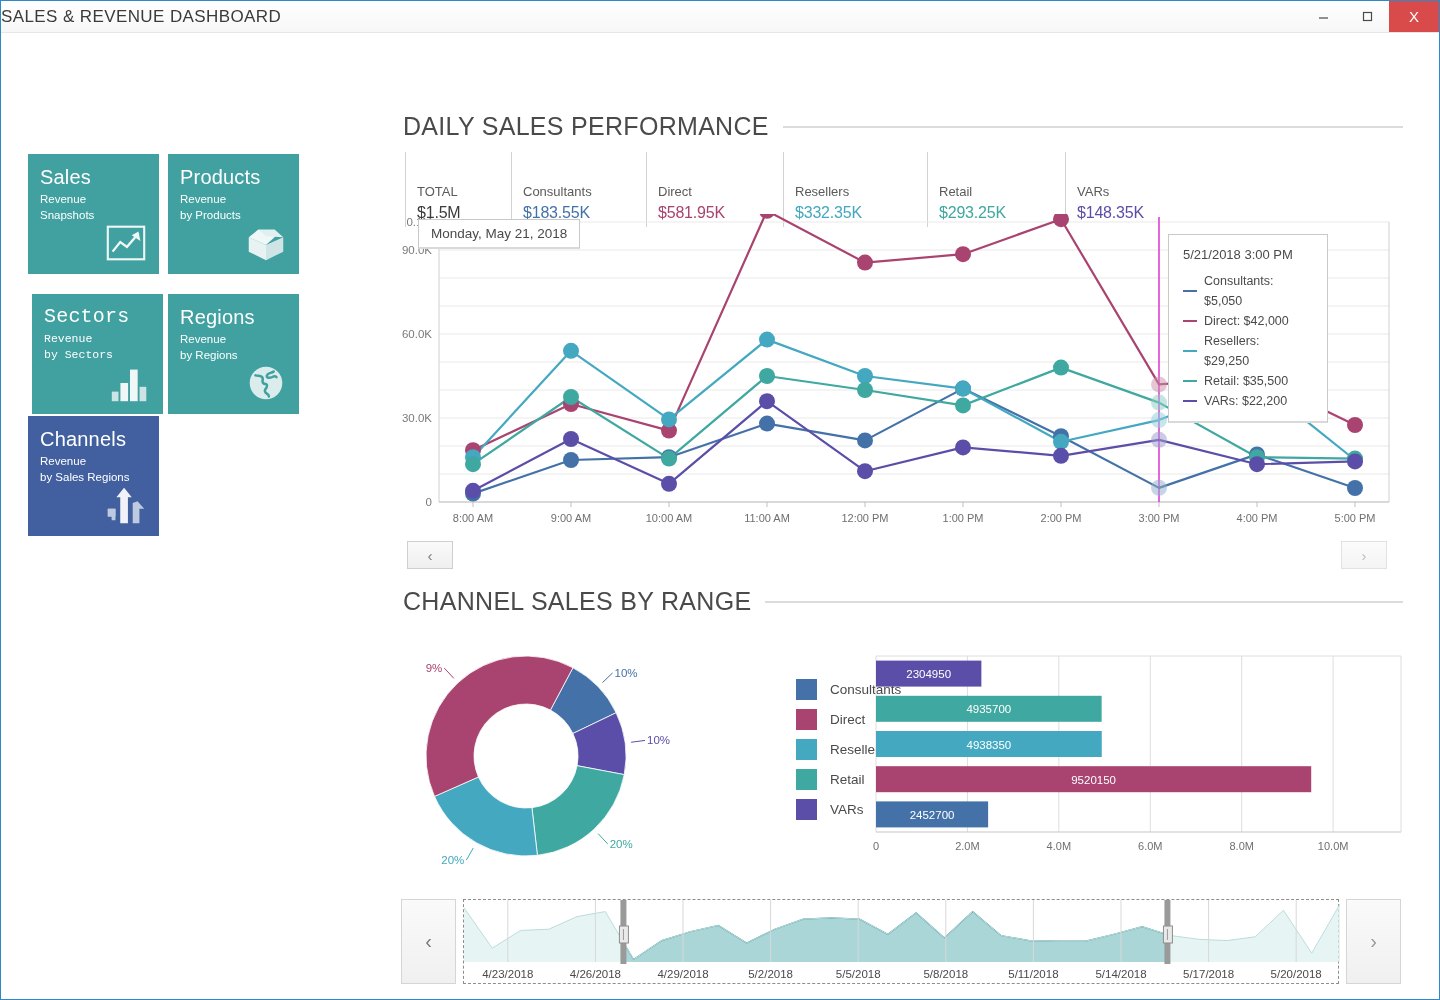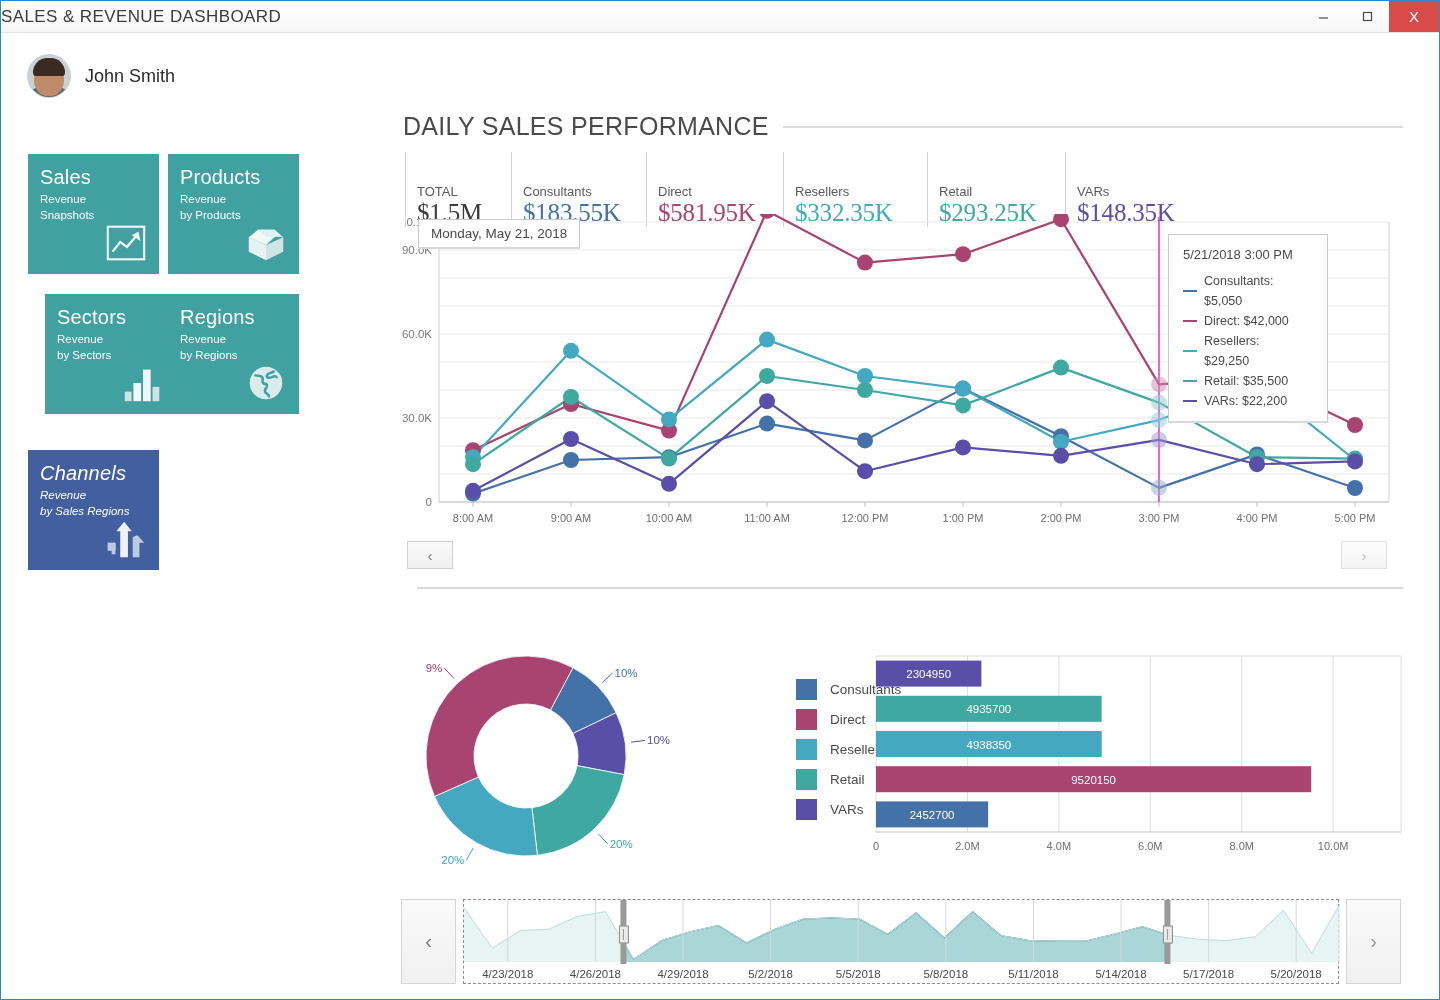--- a/index.html
+++ b/index.html
@@ -79,22 +79,22 @@
   .section-head .sh-text {
     font-size:25px; color:#4a4a4a; font-weight:300; letter-spacing:.3px; white-space:nowrap;
     font-family:"Liberation Sans Narrow","Liberation Sans",sans-serif;
   }
   .section-head .sh-rule { flex:1; height:2px; background:#dcdcdc; margin-left:14px; }
 
   
   #kpis { position:absolute; left:44px; top:118px; display:flex; }
   .kpi { padding-left:11px; border-left:1px solid #d2d2d2; margin-right:0; }
   .kpi .k-label { font-size:13px; color:#5a5a5a; line-height:15px;margin-top:32px; }
-  .kpi .k-value { font-size:25px; line-height:28px; font-weight:300; letter-spacing:-.2px;
-                  font-family:Liberation Serif, serif;}
+  .kpi .k-value { font-size:16px; line-height:28px; font-weight:300; letter-spacing:-.2px;
+                  font-family:Liberation Sans, sans-serif;}
 
   
   #linechart { position:absolute; left:40px; top:180px; width:1000px; height:320px; }
   #linechart svg { display:block; }
 
   .tip-date {
     position:absolute; left:17px; top:5px;
     background:#fff; border:1px solid #c9c9c9; border-bottom:2px solid #d9d9d9;
     padding:6px 12px; font-size:13.5px; color:#4a4a4a;
   }
@@ -163,28 +163,20 @@
           </svg>
       </div>
       <div class="winbtn close">X</div>
     </div>
   </div>
 
   <div id="body-area">
 
     <div id="sidebar">
 
-      <div id="user">
-        <div id="avatar">
-          <div class="shoulders"></div>
-            <div class="face"></div>
-            <div class="hair"></div>
-        </div>
-        <div id="username">John Smith</div>
-      </div>
 
       <div id="tiles">
 
         <div class="tile" style="left:0px; top:0px;">
           <div class="t-title">Sales</div>
           <div class="t-sub">Revenue</div>
           <div class="t-sub">Snapshots</div>
           <div class="t-icon">
             <svg viewBox="0 0 48 48">
                 <rect x="5" y="7" width="38" height="34" fill="none" stroke="#fff" stroke-width="2.2"></rect>
@@ -201,21 +193,21 @@
           <div class="t-icon">
             <svg viewBox="0 0 48 48">
               <polygon points="6,18 24,26 24,42 6,33" fill="#ffffff" opacity=".95"></polygon>
               <polygon points="42,18 24,26 24,42 42,33" fill="#e4eeee" opacity=".95"></polygon>
               <polygon points="6,18 16,10 34,17 24,26" fill="#ffffff"></polygon>
               <polygon points="42,18 33,10 16,10 24,17" fill="#eef6f6"></polygon>
             </svg>
           </div>
         </div>
 
-        <div class="tile" style="left:17px; top:140px;">
+        <div class="tile" style="left:4px; top:140px;font-family:Liberation Mono, monospace;">
           <div class="t-title">Sectors</div>
           <div class="t-sub">Revenue</div>
           <div class="t-sub">by Sectors</div>
           <div class="t-icon">
             <svg viewBox="0 0 48 48">
               <rect x="5" y="33" width="7" height="10" fill="#d9eaea"></rect>
               <rect x="14" y="24" width="8" height="19" fill="#ffffff"></rect>
               <rect x="24" y="10" width="8" height="33" fill="#ffffff"></rect>
               <rect x="34" y="28" width="7" height="15" fill="#d9eaea"></rect>
             </svg>
@@ -227,21 +219,21 @@
           <div class="t-sub">Revenue</div>
           <div class="t-sub">by Regions</div>
           <div class="t-icon">
             <svg viewBox="0 0 48 48">
               <circle cx="24" cy="24" r="17" fill="#e9f3f3"></circle>
               <path d="M13 16c3 1 5 0 7 2s-1 4 1 6 4 0 4 3-3 3-2 6 4 2 4 5M32 12c-2 2-6 1-7 4s3 3 5 2 4-2 5 0" fill="none" stroke="#41a0a0" stroke-width="2.6" stroke-linecap="round"></path>
             </svg>
           </div>
         </div>
 
-        <div class="tile blue" style="left:0px; top:296px;font-style:italic;">
+        <div class="tile blue" style="left:0px; top:262px;">
           <div class="t-title">Channels</div>
           <div class="t-sub">Revenue</div>
           <div class="t-sub">by Sales Regions</div>
           <div class="t-icon">
             <svg viewBox="0 0 48 48">
               <polygon points="22,6 30,16 26,16 26,43 18,43 18,16 14,16" fill="#ffffff"></polygon>
               <polygon points="5,28 5,36 13,36 13,40 13,40 13,28" fill="#c9d3e6"></polygon>
               <path d="M13 40 L13 28 L5 28 L5 36 L9 36 L9 40 Z" fill="#c9d3e6"></path>
               <polygon points="31,22 31,43 38,43 38,28 43,28 36,20" fill="#c9d3e6"></polygon>
             </svg>
@@ -413,20 +405,21 @@
             <span class="ts-dash" style="background:#5b4ea8"></span>
             <span>VARs: $22,200</span>
           </div>
         </div>
       </div>
 
       <div class="navbtn" style="left:46px; top:507px;">‹</div>
       <div class="navbtn ghost" style="left:980px; top:507px;">›</div>
 
       <div class="section-head" style="left:42px; top:553px;">
+        <div class="sh-text">CHANNEL SALES BY RANGE</div>
         <div class="sh-rule"></div>
       </div>
 
       <div id="lower">
         <div id="donut">
           <svg id="donut-svg" width="360" height="245" viewBox="0 0 360 245">
               <path d="M 146.9471562785891 33.70524071410732 A 100 100 0 0 1 190.1558115013869 78.73419765534916 L 146.8810219807212 99.50178278078157 A 52 52 0 0 0 124.41252126486633 76.0867251713358 Z" fill="#4472a8" stroke="#fff" stroke-width="0.8"></path>
               <path d="M 190.1558115013869 78.73419765534916 A 100 100 0 0 1 198.25243081269775 140.613431693163 L 151.09126402260281 131.67898448044474 A 52 52 0 0 0 146.8810219807212 99.50178278078157 Z" fill="#5b4ea8" stroke="#fff" stroke-width="0.8"></path>
               <path d="M 198.25243081269775 140.613431693163 A 100 100 0 0 1 111.39914098905409 221.34817353485502 L 105.92755331430813 173.6610502381246 A 52 52 0 0 0 151.09126402260281 131.67898448044474 Z" fill="#3fa8a0" stroke="#fff" stroke-width="0.8"></path>
               <path d="M 111.39914098905409 221.34817353485502 A 100 100 0 0 1 8.51684362908199 162.38356225513252 L 52.42875868712264 142.9994523726689 A 52 52 0 0 0 105.92755331430813 173.6610502381246 Z" fill="#44a8c0" stroke="#fff" stroke-width="0.8"></path>

